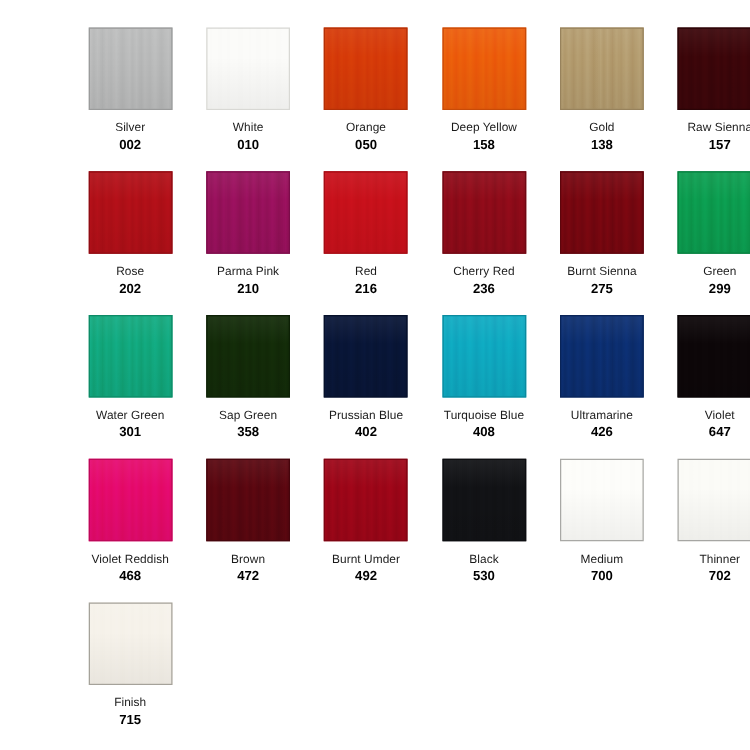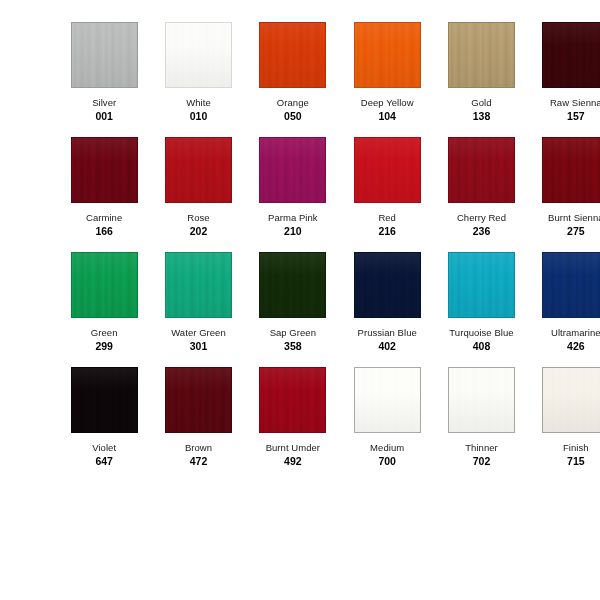--- a/index.html
+++ b/index.html
@@ -81,21 +81,21 @@
 <body>
 
 <div id="chart">
     <div class="cell">
       <div class="swatch" style="background: rgb(185, 186, 186); border: 1px solid rgb(154, 155, 155);">
         <div class="grain"></div>
         <div class="sheen"></div>
       </div>
       <div class="label">
         <div class="name">Silver</div>
-        <div class="code">001</div>
+        <div class="code">002</div>
       </div>
     </div>
     <div class="cell">
       <div class="swatch" style="background: rgb(251, 251, 249); border: 1px solid rgb(216, 216, 212);">
         <div class="grain"></div>
         <div class="sheen"></div>
       </div>
       <div class="label">
         <div class="name">White</div>
         <div class="code">010</div>
@@ -111,21 +111,21 @@
         <div class="code">050</div>
       </div>
     </div>
     <div class="cell">
       <div class="swatch" style="background: rgb(236, 92, 10); border: 1px solid rgb(199, 75, 8);">
         <div class="grain"></div>
         <div class="sheen"></div>
       </div>
       <div class="label">
         <div class="name">Deep Yellow</div>
-        <div class="code">104</div>
+        <div class="code">158</div>
       </div>
     </div>
     <div class="cell">
       <div class="swatch" style="background: rgb(179, 155, 110); border: 1px solid rgb(151, 130, 92);">
         <div class="grain"></div>
         <div class="sheen"></div>
       </div>
       <div class="label">
         <div class="name">Gold</div>
         <div class="code">138</div>
@@ -135,30 +135,20 @@
       <div class="swatch" style="background: rgb(59, 5, 9); border: 1px solid rgb(42, 4, 7);">
         <div class="grain"></div>
         <div class="sheen"></div>
       </div>
       <div class="label">
         <div class="name">Raw Sienna</div>
         <div class="code">157</div>
       </div>
     </div>
     <div class="cell">
-      <div class="swatch" style="background: rgb(107, 5, 19); border: 1px solid rgb(85, 4, 15);">
-        <div class="grain"></div>
-        <div class="sheen"></div>
-      </div>
-      <div class="label">
-        <div class="name">Carmine</div>
-        <div class="code">166</div>
-      </div>
-    </div>
-    <div class="cell">
       <div class="swatch" style="background: rgb(176, 15, 23); border: 1px solid rgb(142, 12, 19);">
         <div class="grain"></div>
         <div class="sheen"></div>
       </div>
       <div class="label">
         <div class="name">Rose</div>
         <div class="code">202</div>
       </div>
     </div>
     <div class="cell">
@@ -265,37 +255,57 @@
       <div class="swatch" style="background: rgb(12, 6, 8); border: 1px solid rgb(9, 4, 6);">
         <div class="grain"></div>
         <div class="sheen"></div>
       </div>
       <div class="label">
         <div class="name">Violet</div>
         <div class="code">647</div>
       </div>
     </div>
     <div class="cell">
+      <div class="swatch" style="background: rgb(229, 9, 107); border: 1px solid rgb(189, 7, 88);">
+        <div class="grain"></div>
+        <div class="sheen"></div>
+      </div>
+      <div class="label">
+        <div class="name">Violet Reddish</div>
+        <div class="code">468</div>
+      </div>
+    </div>
+    <div class="cell">
       <div class="swatch" style="background: rgb(88, 6, 15); border: 1px solid rgb(69, 5, 12);">
         <div class="grain"></div>
         <div class="sheen"></div>
       </div>
       <div class="label">
         <div class="name">Brown</div>
         <div class="code">472</div>
       </div>
     </div>
     <div class="cell">
       <div class="swatch" style="background: rgb(155, 5, 23); border: 1px solid rgb(125, 4, 18);">
         <div class="grain"></div>
         <div class="sheen"></div>
       </div>
       <div class="label">
         <div class="name">Burnt Umder</div>
         <div class="code">492</div>
+      </div>
+    </div>
+    <div class="cell">
+      <div class="swatch" style="background: rgb(17, 18, 21); border: 1px solid rgb(12, 13, 16);">
+        <div class="grain"></div>
+        <div class="sheen"></div>
+      </div>
+      <div class="label">
+        <div class="name">Black</div>
+        <div class="code">530</div>
       </div>
     </div>
     <div class="cell">
       <div class="swatch" style="background: rgb(253, 253, 250); border: 1px solid rgb(168, 168, 165);">
         <div class="grain"></div>
         <div class="sheen"></div>
       </div>
       <div class="label">
         <div class="name">Medium</div>
         <div class="code">700</div>

